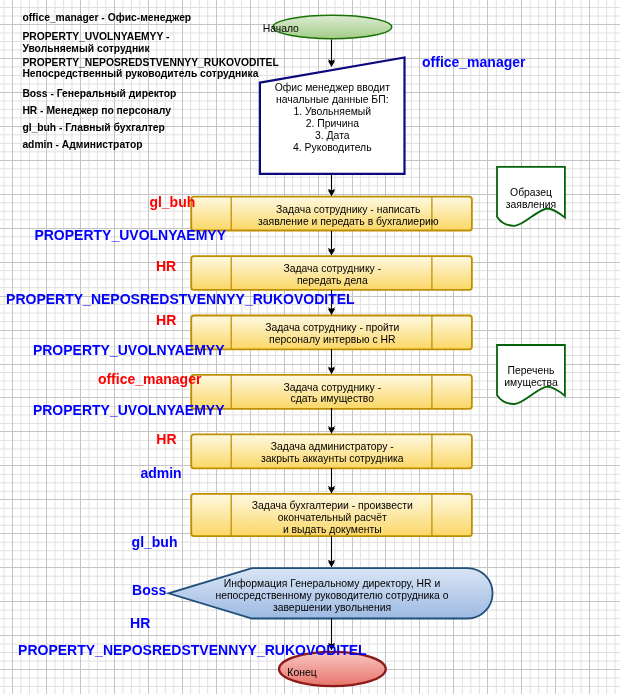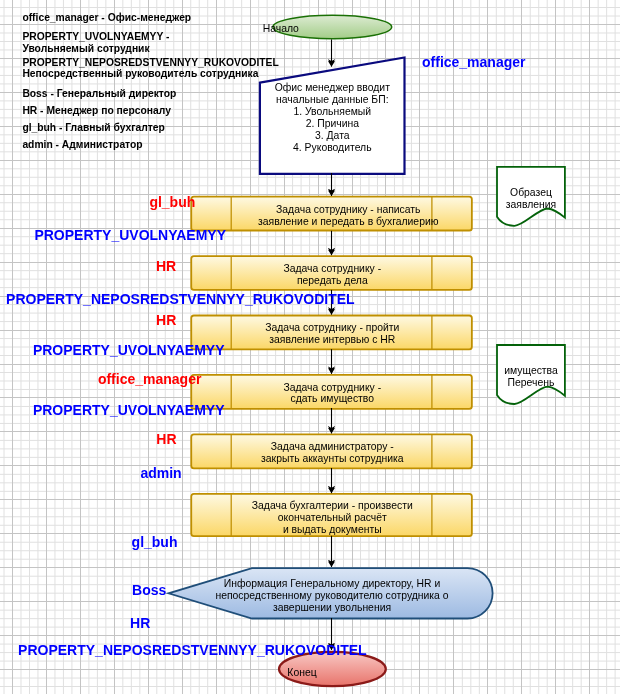--- a/index.html
+++ b/index.html
@@ -127,42 +127,42 @@
       <div class="node-txt" style="left: 16px; width: 620px; top: 203.6px; line-height: 11.9px; ">
         <div style="margin-left: 44.6px;">Задача сотруднику -  написать</div>
         <div style="margin-left: 44.6px;">заявление и передать в бухгалиерию</div>
       </div>
       <div class="node-txt" style="left: 0px; width: 620px; top: 262.8px; line-height: 11.9px; text-align: center;">
         <div style="margin-left: 44.6px;">Задача сотруднику -</div>
         <div style="margin-left: 44.6px;">передать дела</div>
       </div>
       <div class="node-txt" style="left: 0px; width: 620px; top: 322.3px; line-height: 11.9px; text-align: center;">
         <div style="margin-left: 44.6px;">Задача сотруднику - пройти</div>
-        <div style="margin-left: 44.6px;">заявление  интервью с HR</div>
+        <div style="margin-left: 44.6px;">персоналу  интервью с HR</div>
       </div>
       <div class="node-txt" style="left: 0px; width: 620px; top: 381.5px; line-height: 11.9px; text-align: center;">
         <div style="margin-left: 44.6px;">Задача сотруднику -</div>
         <div style="margin-left: 44.6px;">сдать имущество</div>
       </div>
       <div class="node-txt" style="left: 0px; width: 620px; top: 441.2px; line-height: 11.9px; text-align: center;">
         <div style="margin-left: 44.6px;">Задача администратору -</div>
         <div style="margin-left: 44.6px;">закрыть аккаунты сотрудника</div>
       </div>
       <div class="node-txt" style="left: 0px; width: 620px; top: 500px; line-height: 11.9px; text-align: center;">
         <div style="margin-left: 44.6px;">Задача бухгалтерии -  произвести</div>
         <div style="margin-left: 44.6px;">окончательный расчёт</div>
         <div style="margin-left: 44.6px;">и выдать документы</div>
       </div>
       <div class="node-txt" style="left: 0px; width: 620px; top: 187px; line-height: 11.9px; text-align: center;">
         <div style="margin-left: 442px;">Образец</div>
         <div style="margin-left: 442px;">заявления</div>
       </div>
       <div class="node-txt" style="left: 0px; width: 620px; top: 365.3px; line-height: 11.9px; text-align: center;">
+        <div style="margin-left: 442px;">Перечень</div>
         <div style="margin-left: 442px;">имущества</div>
-        <div style="margin-left: 442px;">Перечень</div>
       </div>
       <div class="node-txt" style="left: 0px; width: 620px; top: 577.9px; line-height: 11.9px; text-align: center;">
         <div style="margin-left: 44px;">Информация Генеральному директору, HR и</div>
         <div style="margin-left: 44px;">непосредственному руководителю сотрудника о</div>
         <div style="margin-left: 44px;">завершении увольнения</div>
       </div>
       <div class="node-txt" style="left: 0px; width: 560px; top: 666.5px; line-height: 11.9px; text-align: center;">
         <div style="margin-left: 44px;">Конец</div>
       </div>
     </div>

